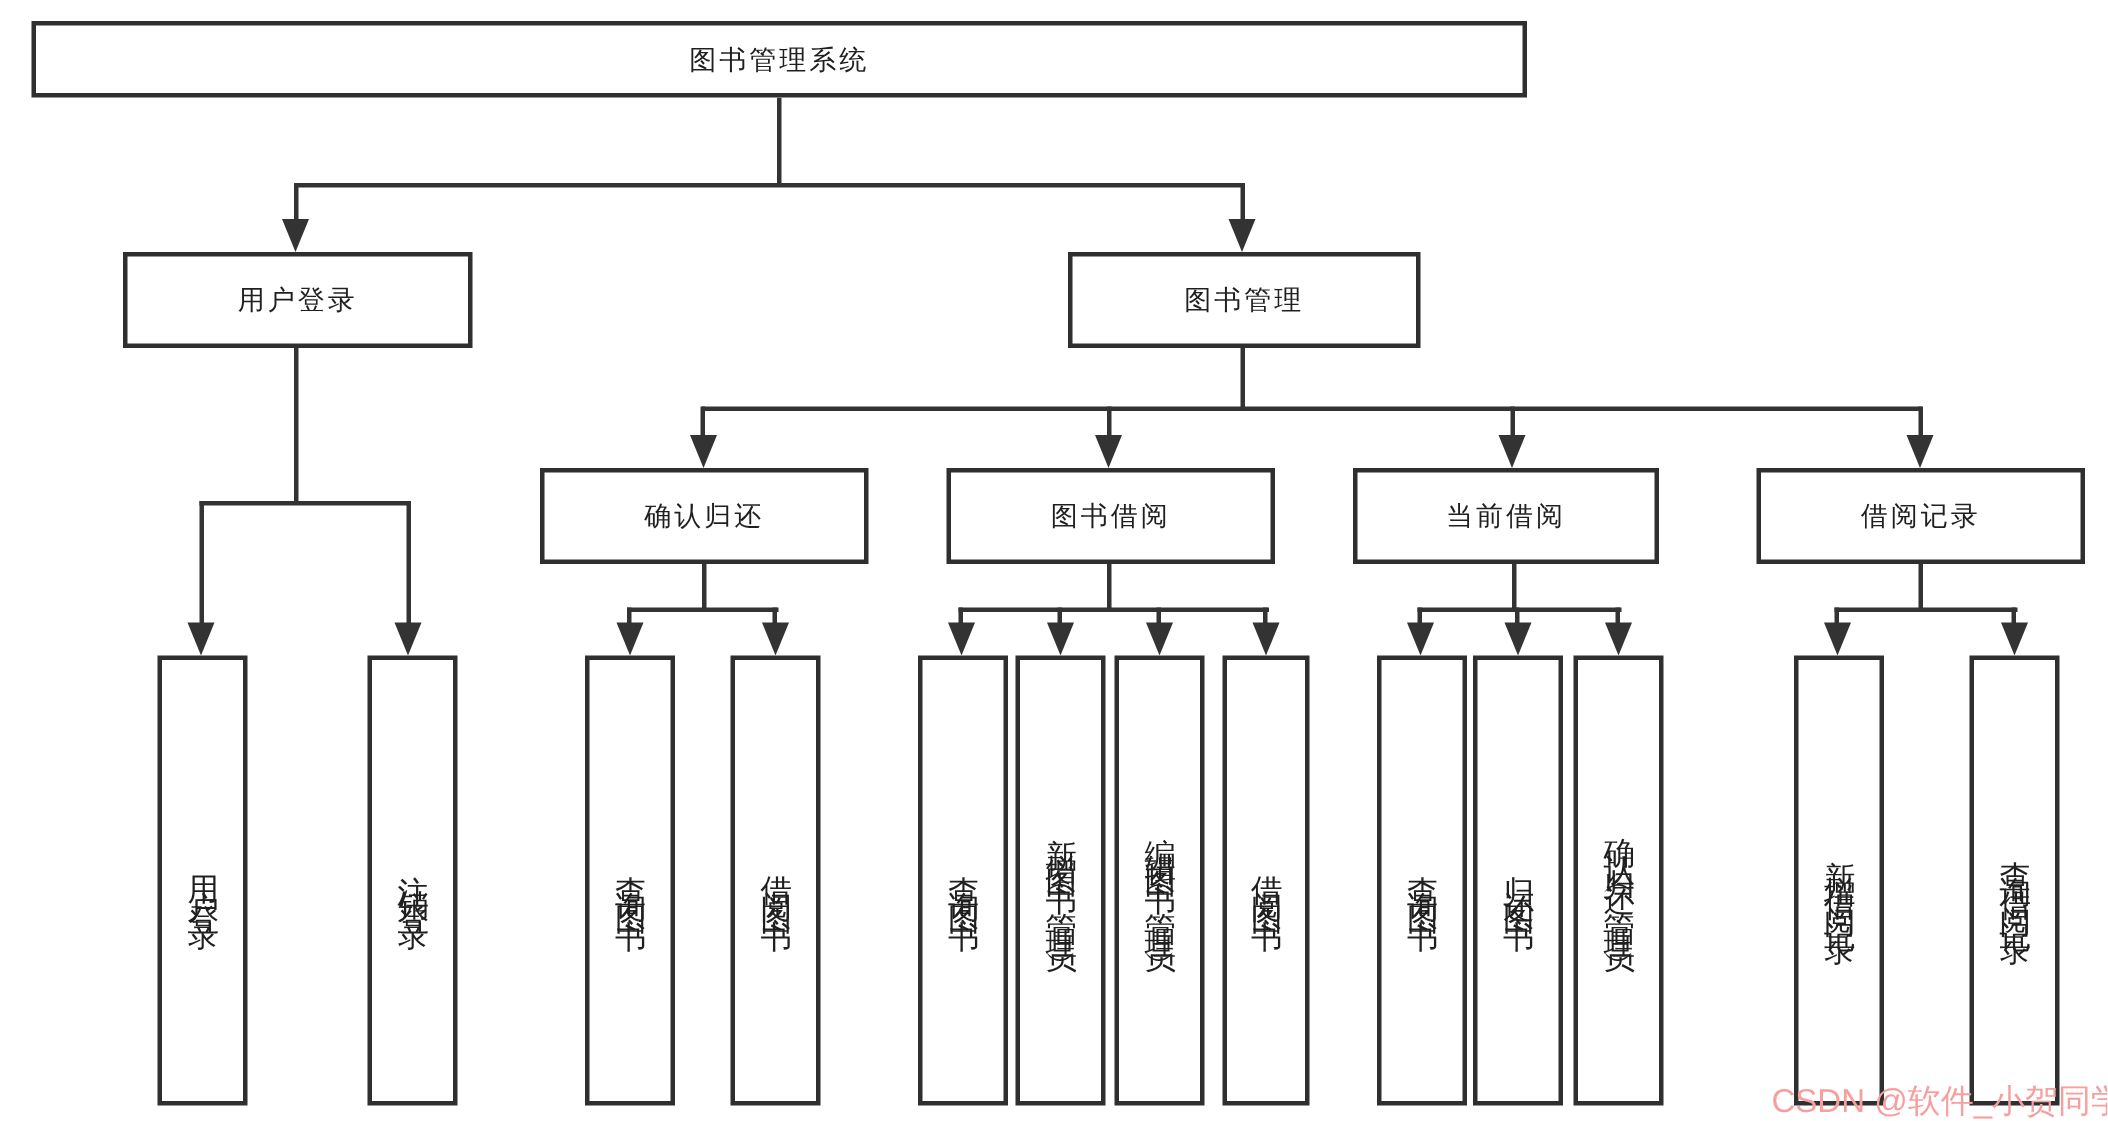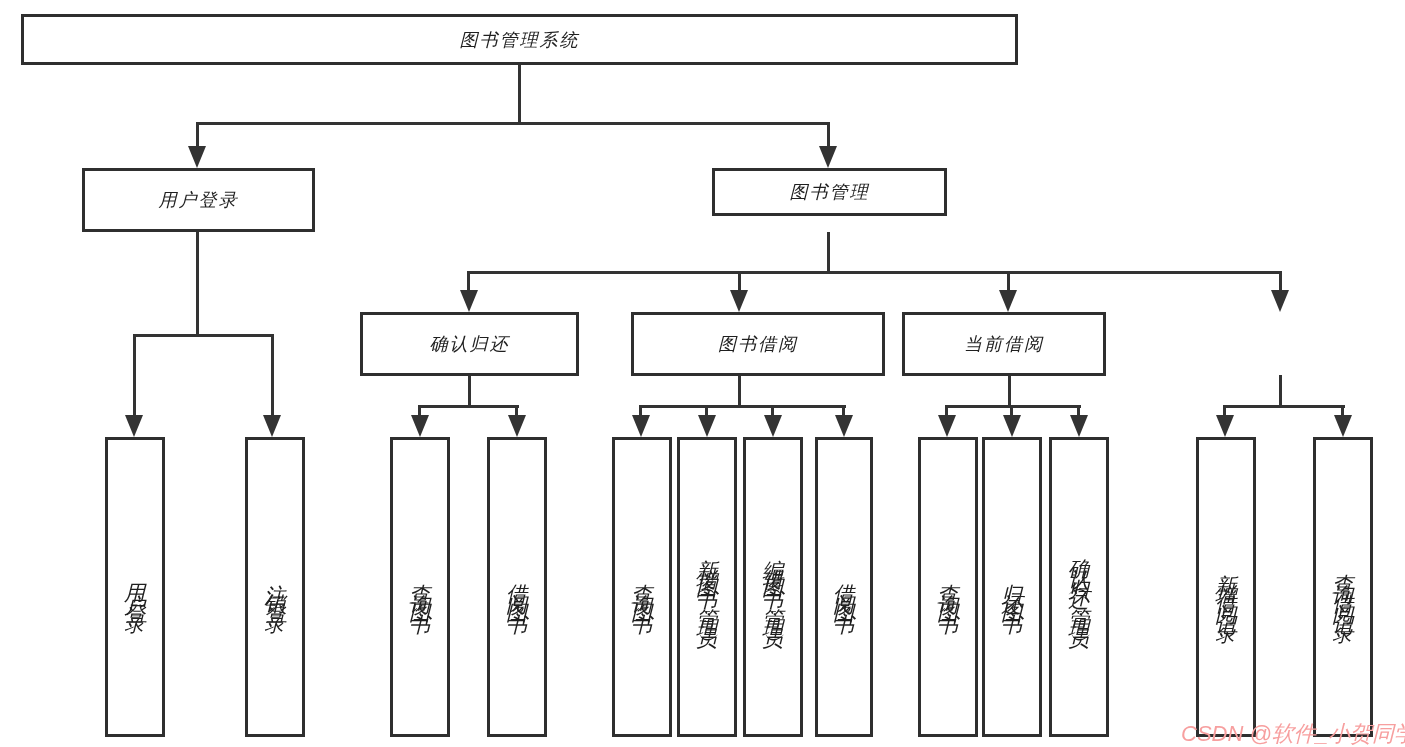--- a/index.html
+++ b/index.html
@@ -1,18 +1,18 @@
 <!DOCTYPE html>
 <html><head>
 <meta charset="utf-8">
 <style>
   html,body{margin:0;padding:0;background:#ffffff;}
   #canvas{
     position:relative;width:1405px;height:747px;background:#ffffff;overflow:hidden;
-    font-family:"Liberation Sans","DejaVu Sans",sans-serif;color:#1f1f1f;font-style:italic;
+    font-family:"Liberation Sans","DejaVu Sans",sans-serif;color:#1f1f1f;
   }
   .box{
     position:absolute;background:#ffffff;border:3px solid #2f2f2f;
     box-sizing:border-box;display:flex;align-items:center;justify-content:center;
   }
   .hbox{font-size:18px;letter-spacing:2px;}
   .vbox{top:437px;width:60px;height:300px;}
   .vtext{
     writing-mode:vertical-rl;text-orientation:mixed;
     font-size:21px;letter-spacing:10px;line-height:1;
@@ -89,25 +89,26 @@
   <div class="vl" style="left:1279px;top:375px;height:32px"></div>
   <div class="hl" style="left:1223px;top:405px;width:122px"></div>
   <div class="vl" style="left:1223px;top:405px;height:12px"></div>
   <div class="ar" style="left:1216px;top:415px"></div>
   <div class="vl" style="left:1341px;top:405px;height:12px"></div>
   <div class="ar" style="left:1334px;top:415px"></div>
 
   <div class="box hbox" style="left:21px;top:14px;width:997px;height:51px">图书管理系统</div>
 
   <div class="box hbox" style="left:82px;top:168px;width:233px;height:64px">用户登录</div>
-  <div class="box hbox" style="left:712px;top:168px;width:235px;height:48px">图书管理</div>
+  <div class="box hbox" style="left:712px;top:168px;width:235px;height:64px">图书管理</div>
 
   <div class="box hbox" style="left:360px;top:312px;width:219px;height:64px">确认归还</div>
-  <div class="box hbox" style="left:631px;top:312px;width:254px;height:64px">图书借阅</div>
+  <div class="box hbox" style="left:631px;top:312px;width:219px;height:64px">图书借阅</div>
   <div class="box hbox" style="left:902px;top:312px;width:204px;height:64px">当前借阅</div>
+  <div class="box hbox" style="left:1171px;top:312px;width:219px;height:64px">借阅记录</div>
 
   <div class="box vbox" style="left:105px">
     <span class="vtext">用户登录</span>
   </div>
   <div class="box vbox" style="left:245px">
     <span class="vtext">注销登录</span>
   </div>
 
   <div class="box vbox" style="left:390px">
     <span class="vtext">查询图书</span>

